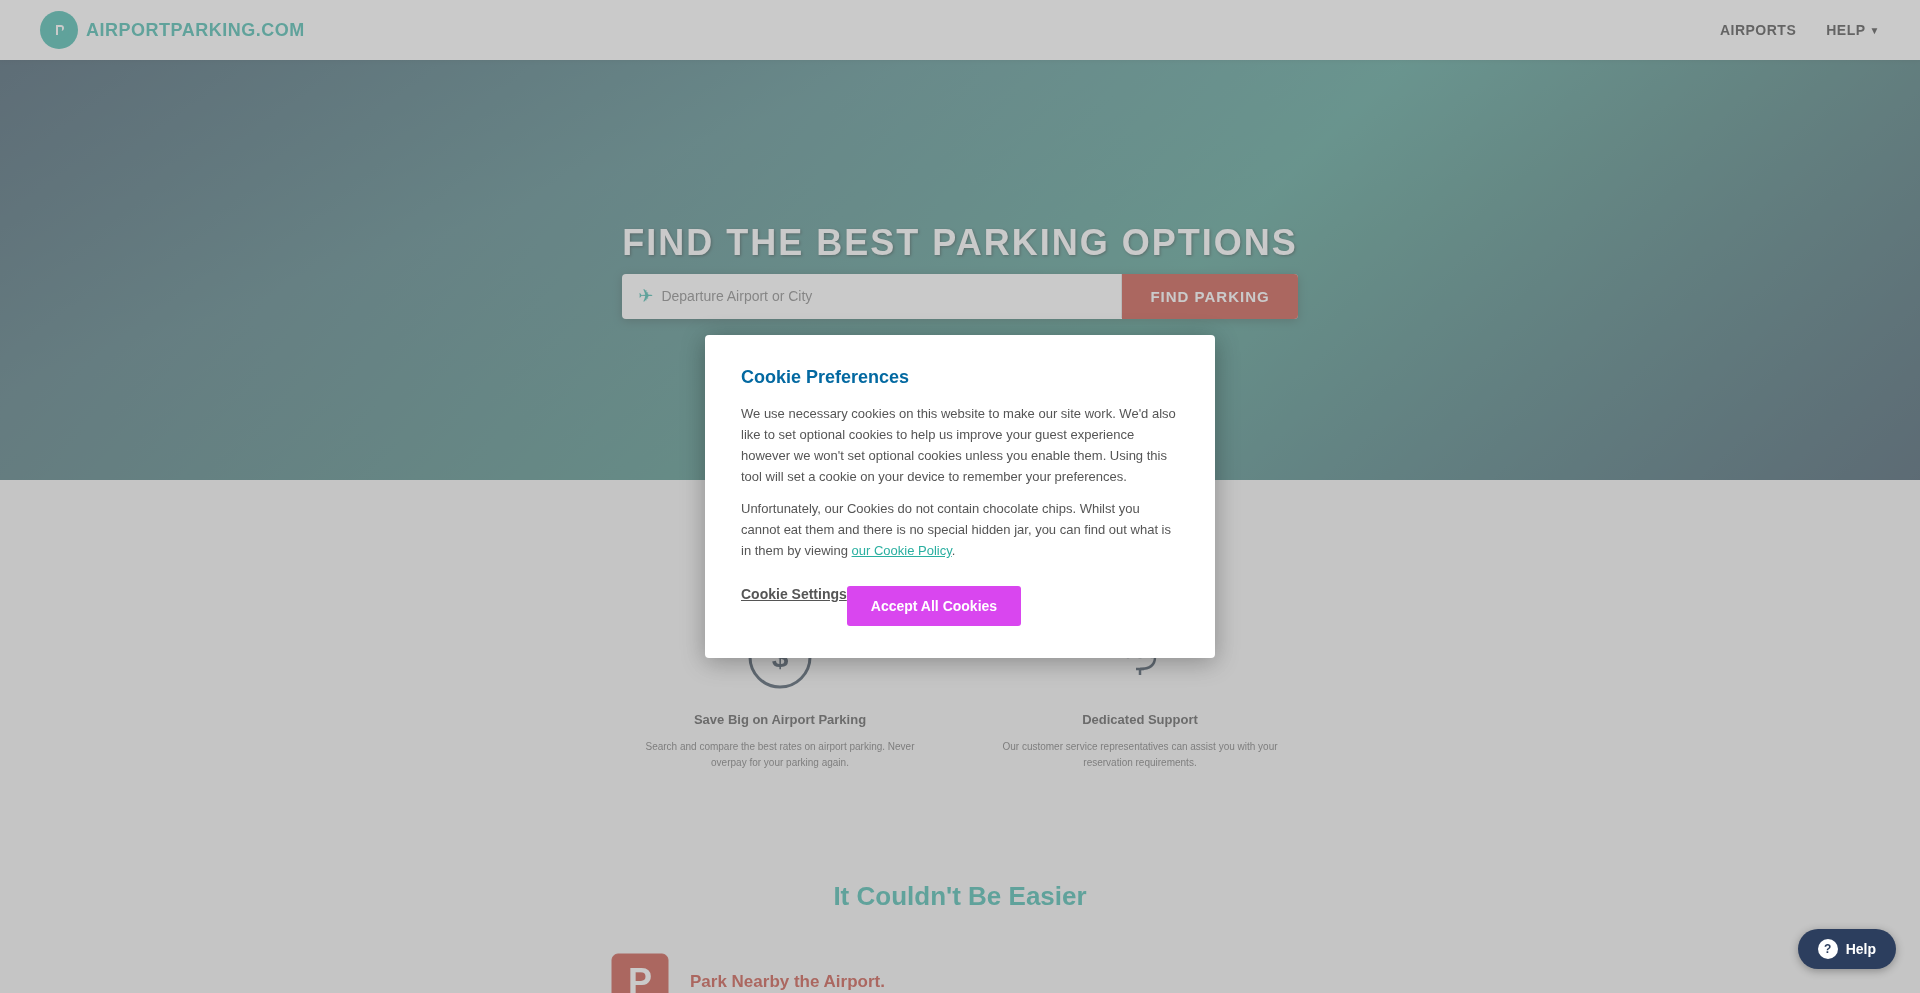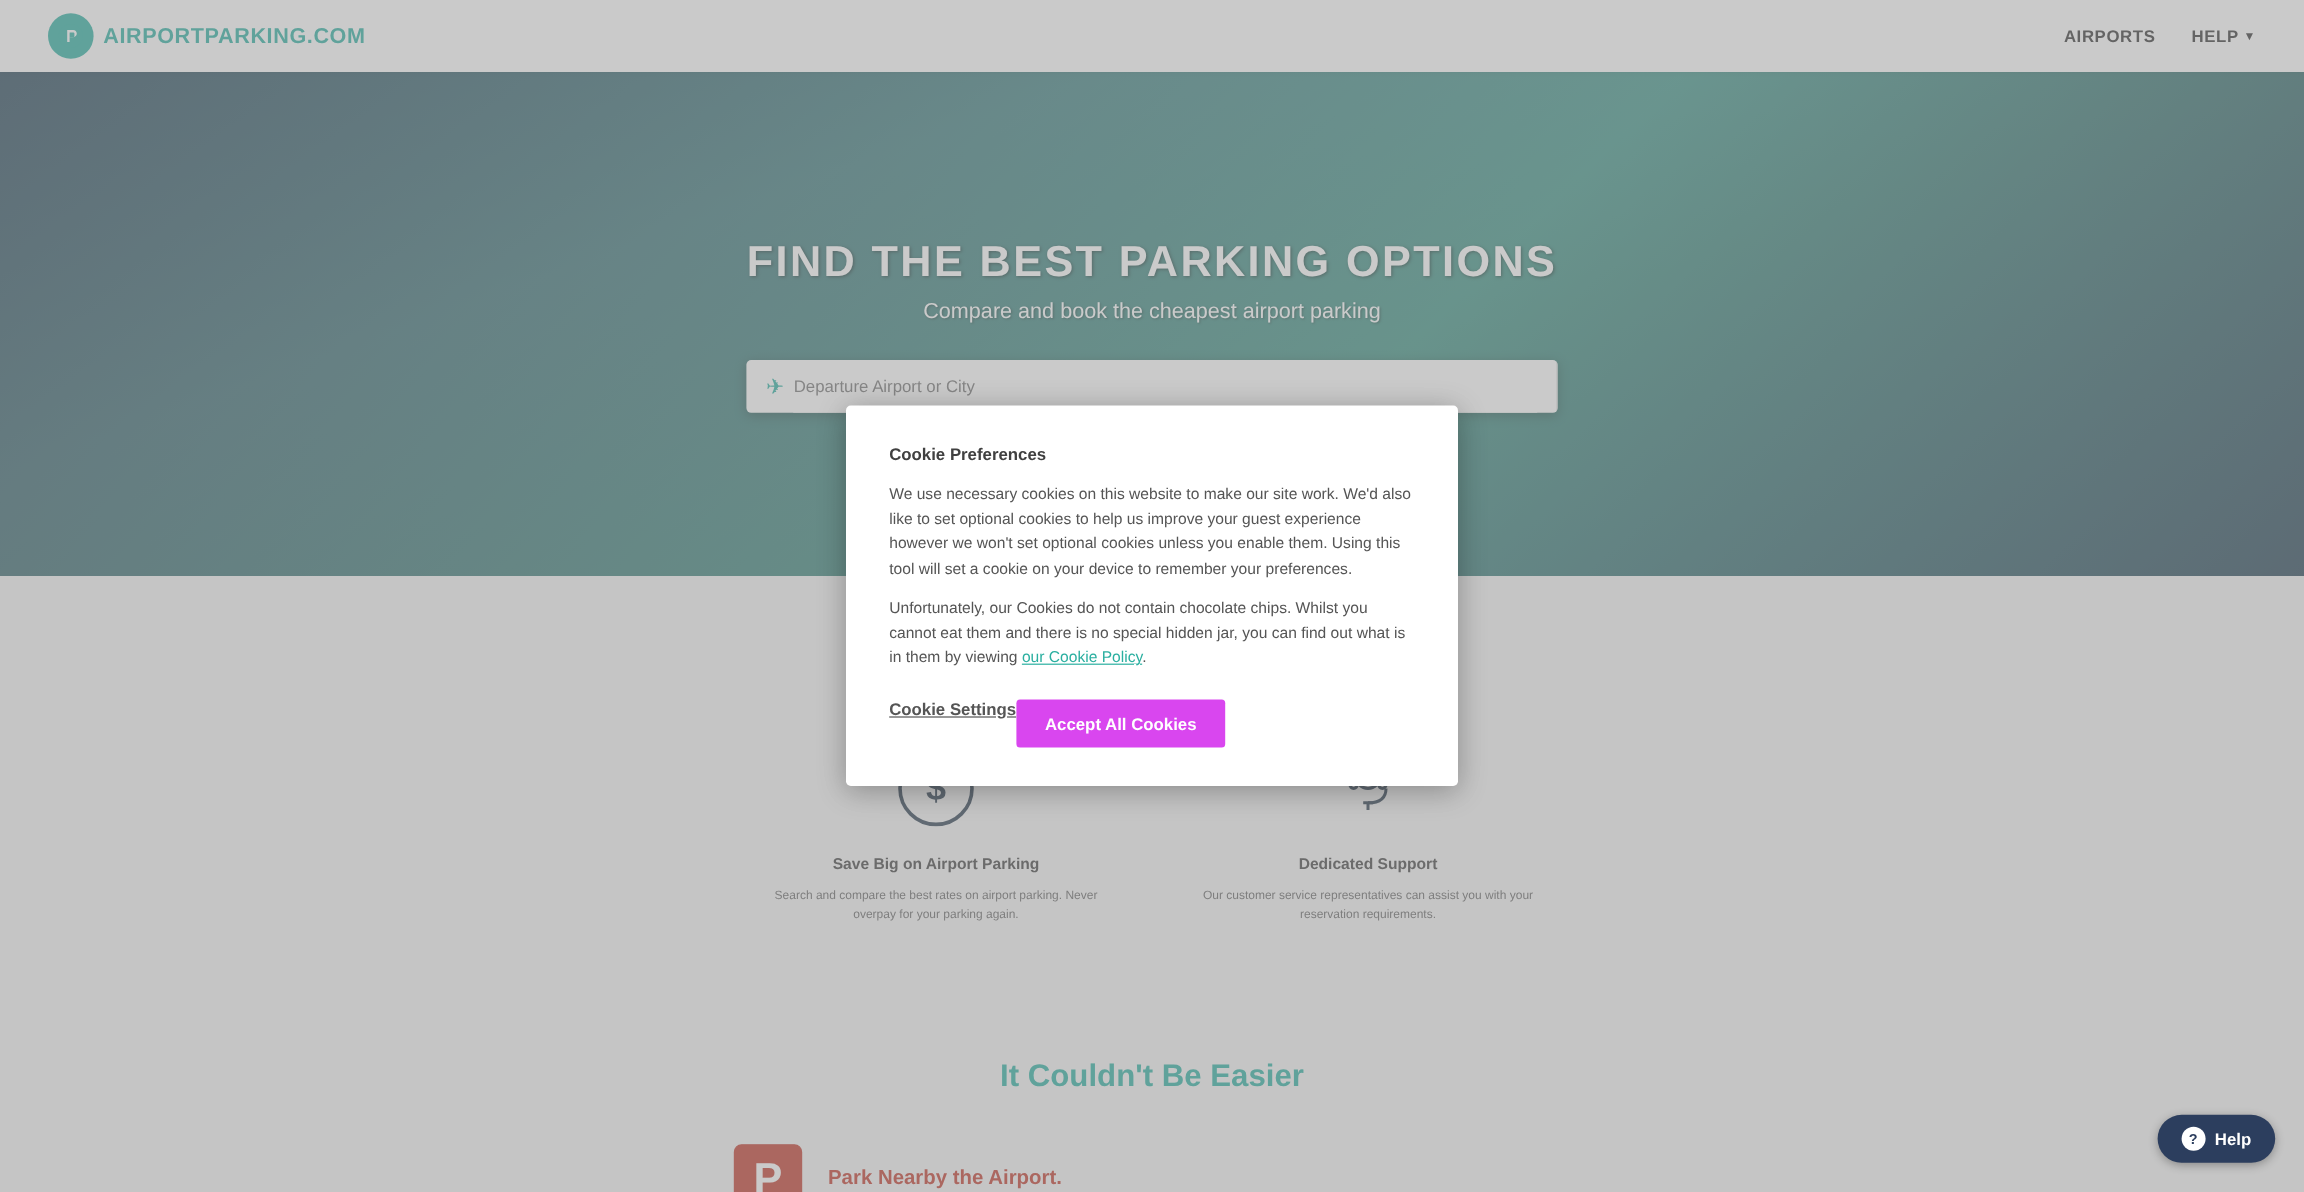--- a/index.html
+++ b/index.html
@@ -151,23 +151,23 @@
     }
     .cookie-modal {
       background: #fff;
       border-radius: 4px;
       padding: 32px 36px;
       max-width: 510px;
       width: 100%;
       box-shadow: 0 4px 24px rgba(0,0,0,0.3);
     }
     .cookie-modal h2 {
-      font-size: 14px;
-      font-weight: 700;
-      color: #404040;
+      font-size: 18px;
+      font-weight: 700;
+      color: #0369a1;
       margin-bottom: 16px;
     }
     .cookie-modal p {
       font-size: 13px;
       color: #555;
       line-height: 1.6;
       margin-bottom: 12px;
     }
     .cookie-modal a {
       color: #2aafa0;
@@ -335,26 +335,26 @@
     </a>
   </div>
 </nav>
 
 <section class="hero">
   <div class="hero-cars" style="background: linear-gradient(160deg, #3a5a6a 0%, #5a8080 30%, #4a7060 60%, #3a5560 100%);">
   </div>
   <div class="hero-bg"></div>
   <div class="hero-content">
     <h1 class="hero-title">FIND THE BEST PARKING OPTIONS</h1>
-    <p class="hero-subtitle">Compare and book the cheapest airport parking</p>
     <div class="search-bar">
       <div class="search-field">
         <span class="search-field-icon">✈</span>
         <input type="text" placeholder="Departure Airport or City" style="">
       </div>
+      <button class="search-btn">FIND PARKING</button>
     </div>
   </div>
 </section>
 
 <div class="modal-overlay">
   <div class="cookie-modal">
     <h2>Cookie Preferences</h2>
     <p>We use necessary cookies on this website to make our site work. We'd also like to set optional cookies to help us improve your guest experience however we won't set optional cookies unless you enable them. Using this tool will set a cookie on your device to remember your preferences.</p>
     <p>
       <span>Unfortunately, our Cookies do not contain chocolate chips. Whilst you cannot eat them and there is no special hidden jar, you can find out what is in them by viewing</span>

